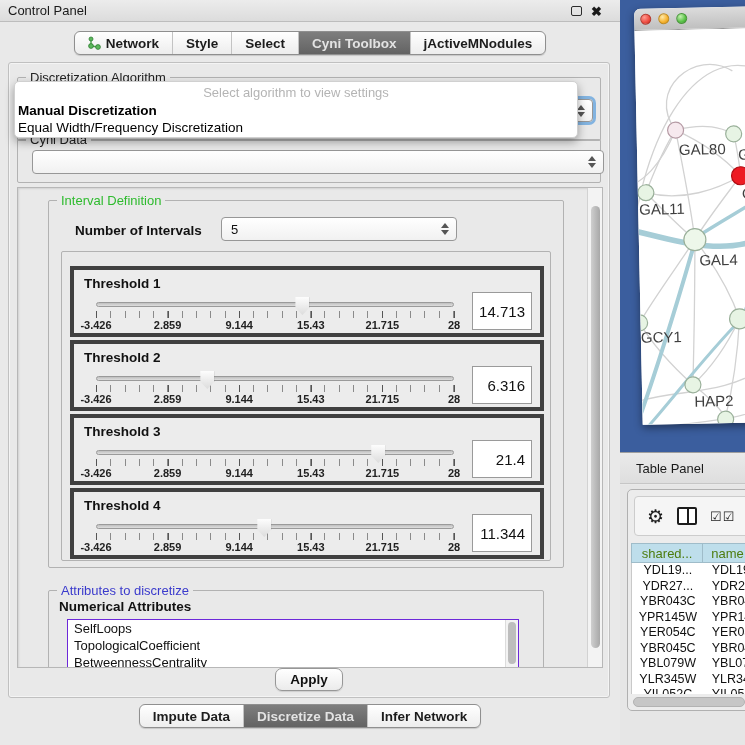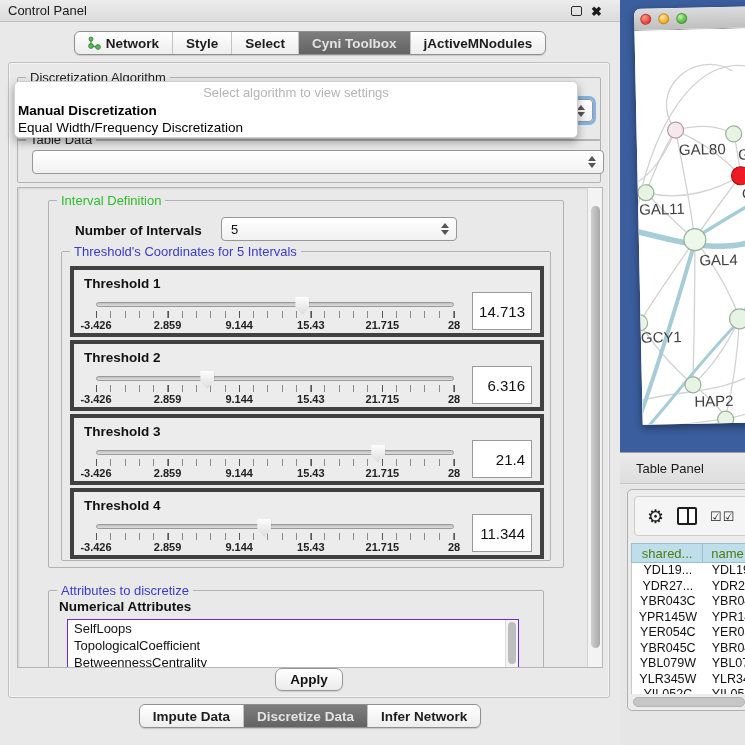--- a/index.html
+++ b/index.html
@@ -195,21 +195,21 @@
           </span>
       </div>
 
       <div class="alg-popup">
         <div class="pop-hint">Select algorithm to view settings</div>
         <div class="pop-item bold">Manual Discretization</div>
         <div class="pop-item">Equal Width/Frequency Discretization</div>
       </div>
 
       <div class="group td-group">
-        <span class="gtitle black">Table Data</span>
+        <span class="gtitle black">Cyni Data</span>
         <div class="combo td-combo">
           <span class="stepper">
               <span class="tri-up"></span>
               <span class="tri-dn"></span>
             </span>
         </div>
       </div>
 
       <div class="scroll-area">
 
@@ -218,21 +218,20 @@
           <span class="noi-label">Number of Intervals</span>
           <div class="combo noi-combo">
             <span class="cv">5</span>
             <span class="stepper">
                 <span class="tri-up"></span>
                 <span class="tri-dn"></span>
               </span>
           </div>
 
           <div class="group thr-group">
-            <span class="gtitle blue">Threshold's Coordinates for 5 Intervals</span>
 
             <div class="thr-box" style="top:14px">
               <span class="thr-label">Threshold 1</span>
               <div class="slider-col">
                 <div class="track">
                   <div class="handle" style="left: calc(57.7% - 7px);"></div>
                 </div>
                 <div class="ticks">
                   <span class="mtick" style="left:0%"></span>
                     <span class="mtick" style="left:20%"></span>

